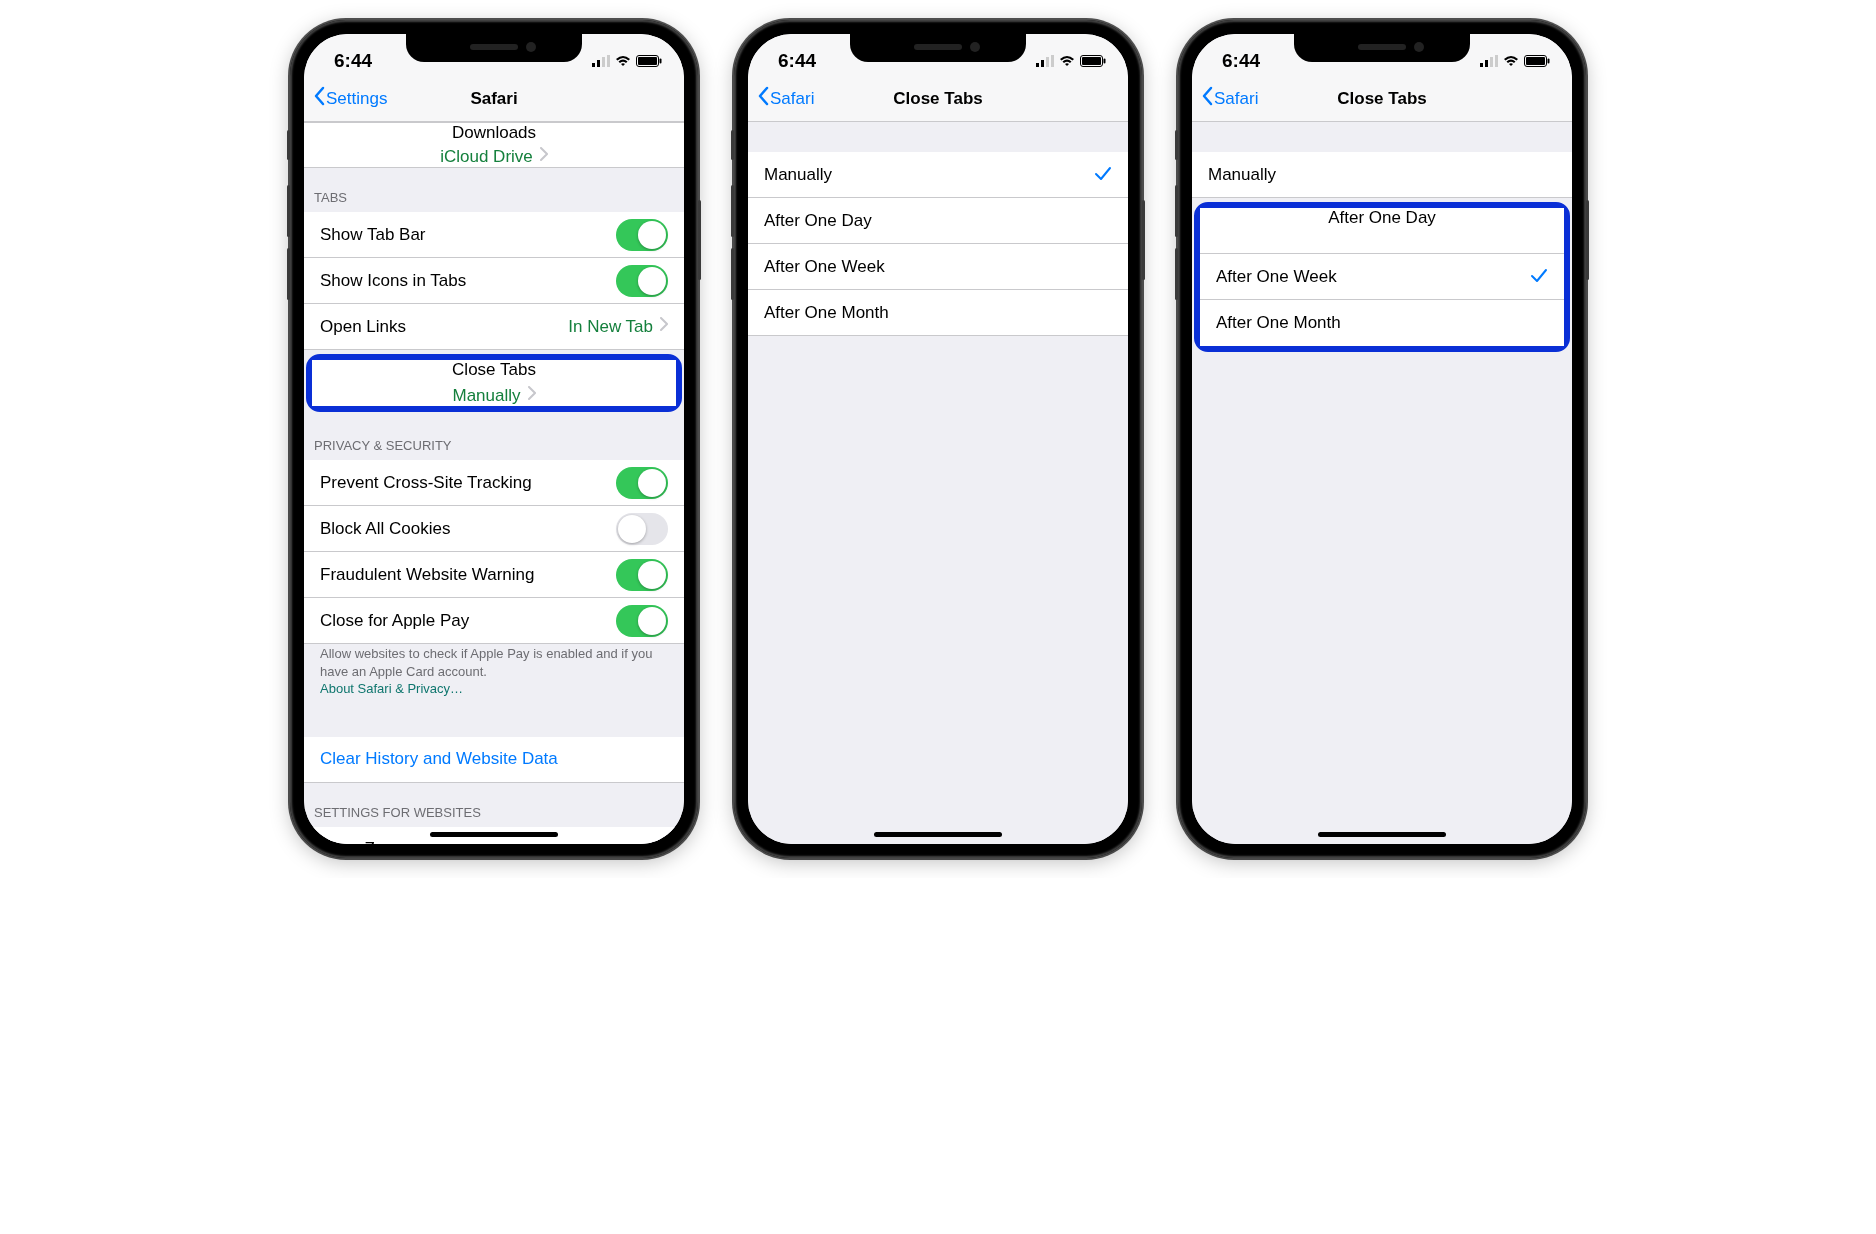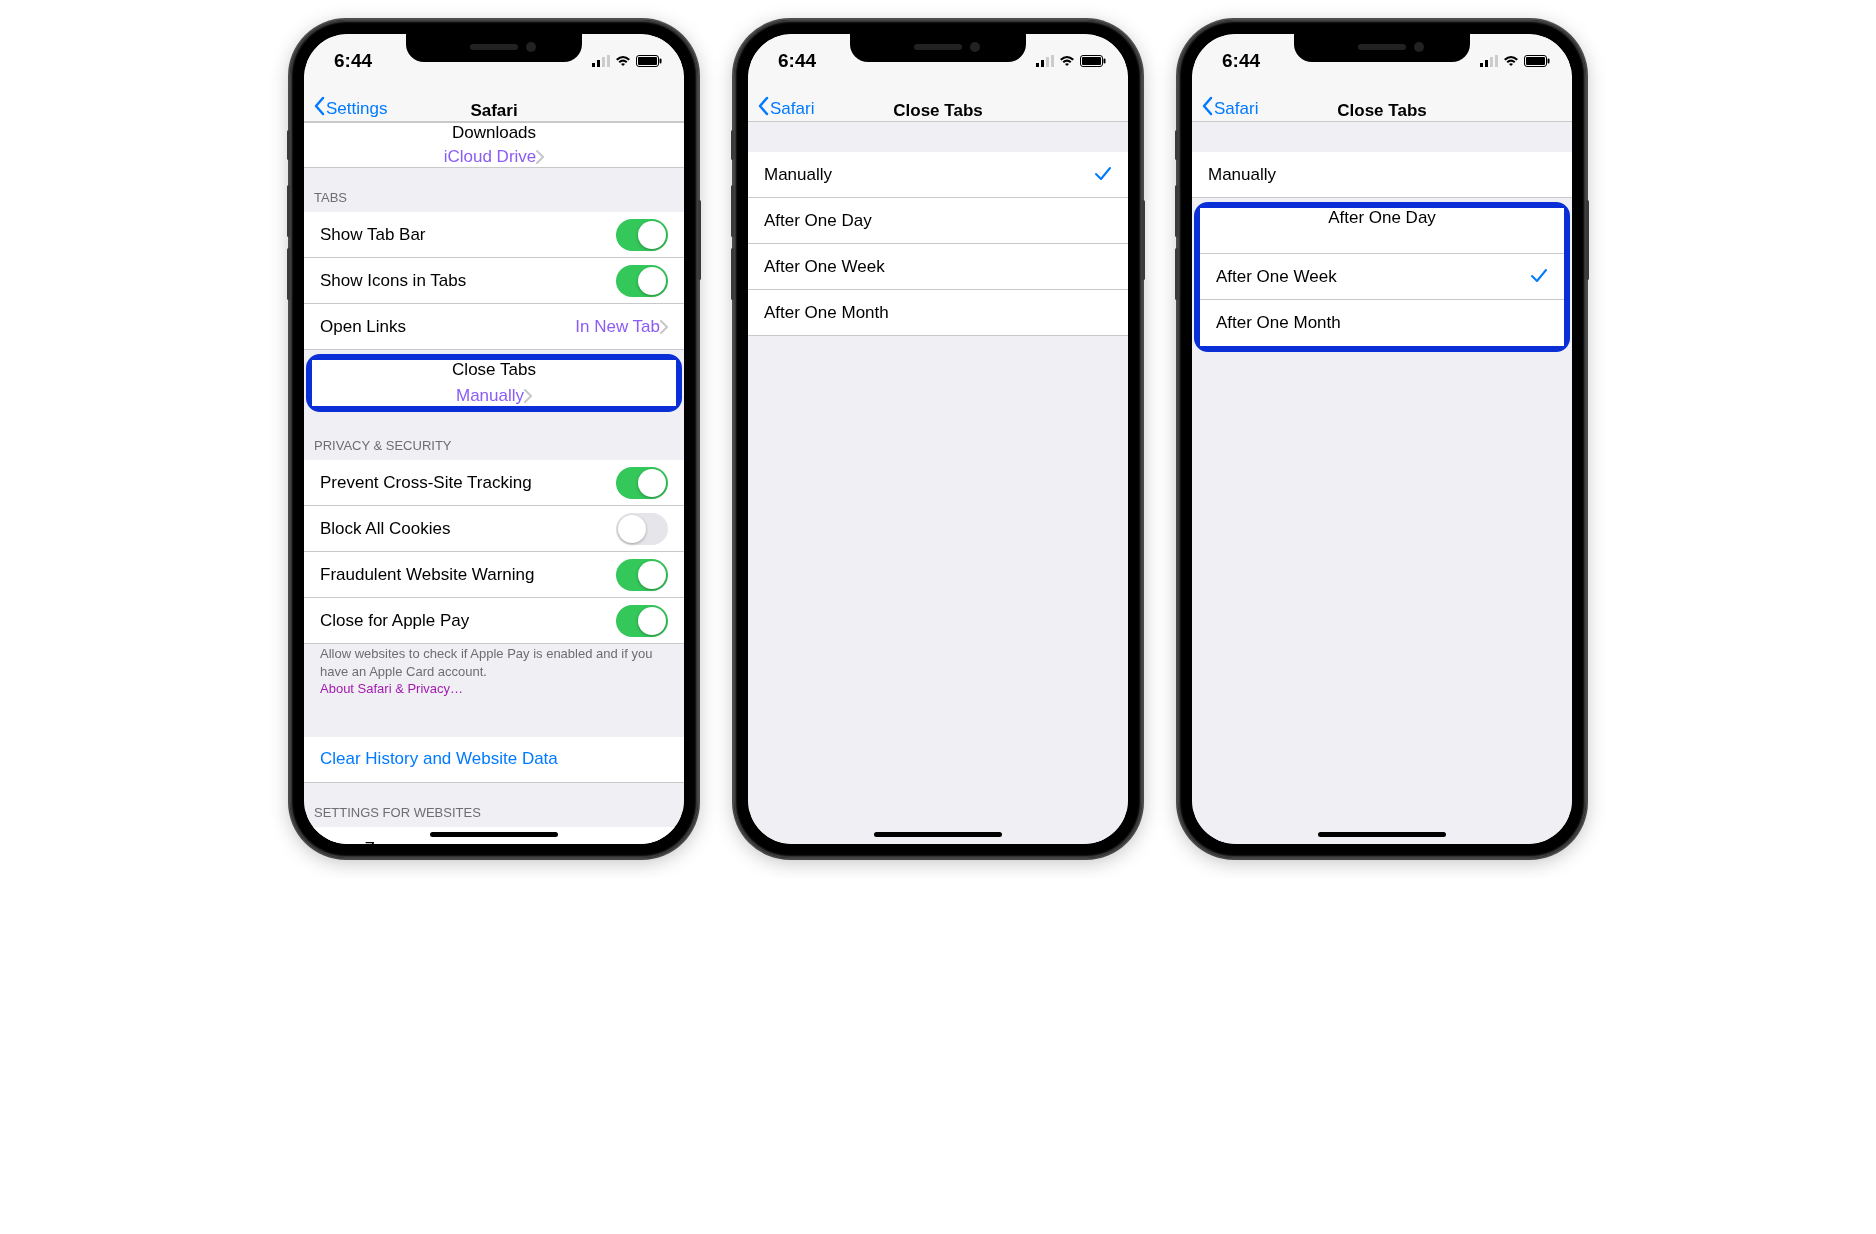--- a/index.html
+++ b/index.html
@@ -75,21 +75,21 @@
     border-top-left-radius: 44px;
     border-top-right-radius: 44px;
     font-size: 19px;
     font-weight: 600;
   }
   .status-icons { display: flex; align-items: center; gap: 5px; }
   .nav-bar {
     position: relative;
     height: 46px;
     display: flex;
-    align-items: flex-end;
+    align-items: center;
     justify-content: center;
     background: #f7f7f8;
     border-bottom: 1px solid #c9c9cc;
   }
   .nav-back {
     position: absolute;
     left: 8px;
     display: flex;
     align-items: center;
     color: #007aff;
@@ -102,34 +102,34 @@
     background: #fff;
     min-height: 46px;
     display: flex;
     align-items: center;
     justify-content: space-between;
     padding: 0 16px;
     border-bottom: 0.5px solid #c9c9cc;
     font-size: 17px;
   }
   .row:first-of-type { border-top: 0.5px solid #c9c9cc; flex-direction: column; }
-  .row .value { color: #8b5cf6; display: flex; align-items: center; gap: 0; }
+  .row .value { color: #15803d; display: flex; align-items: flex-start; gap: 7px; }
   .section-header {
     font-size: 13px;
     color: #6d6d72;
     text-transform: uppercase;
     padding: 22px 10px 7px;
   }
   .section-footer {
     font-size: 13px;
     color: #6d6d72;
     padding: 1px 16px 10px;
     line-height: 1.35;
   }
-  .section-footer a { color:#a21caf; text-decoration:none; }
+  .section-footer a { color:#0f766e; text-decoration:none; }
   .link-row { color:#007aff;margin-top:11px; }
   .toggle {
     position: relative;
     width: 52px; height: 32px;
     border-radius: 16px;
     background: #e5e5ea;
   }
   .toggle.on { background: #34c759; }
   .toggle::after {
     content:"";

